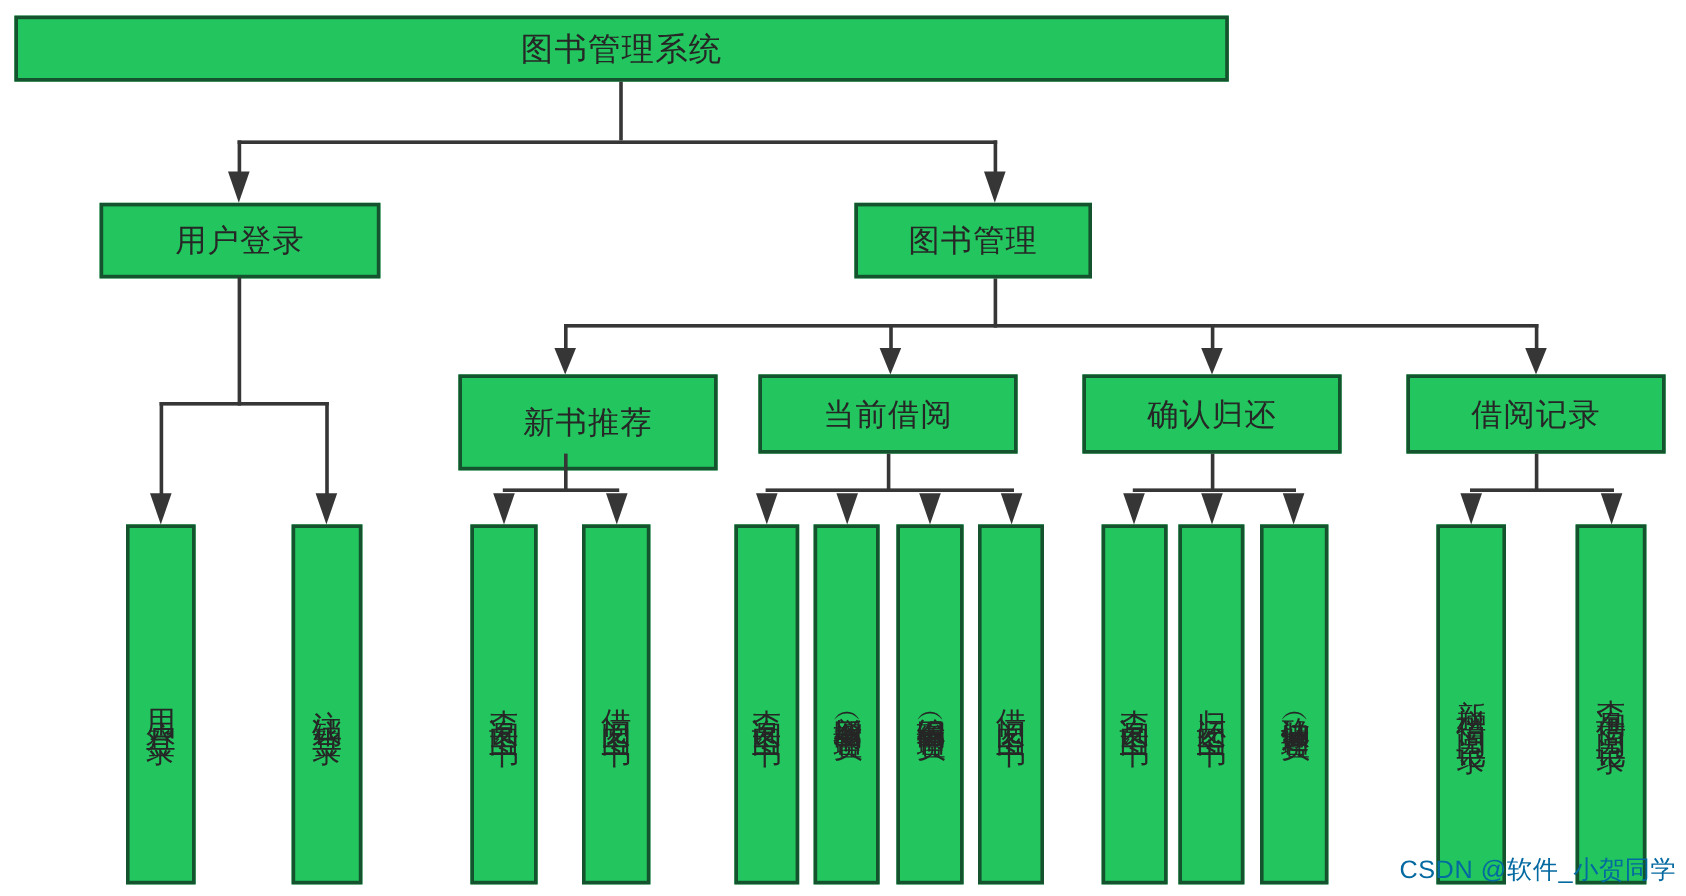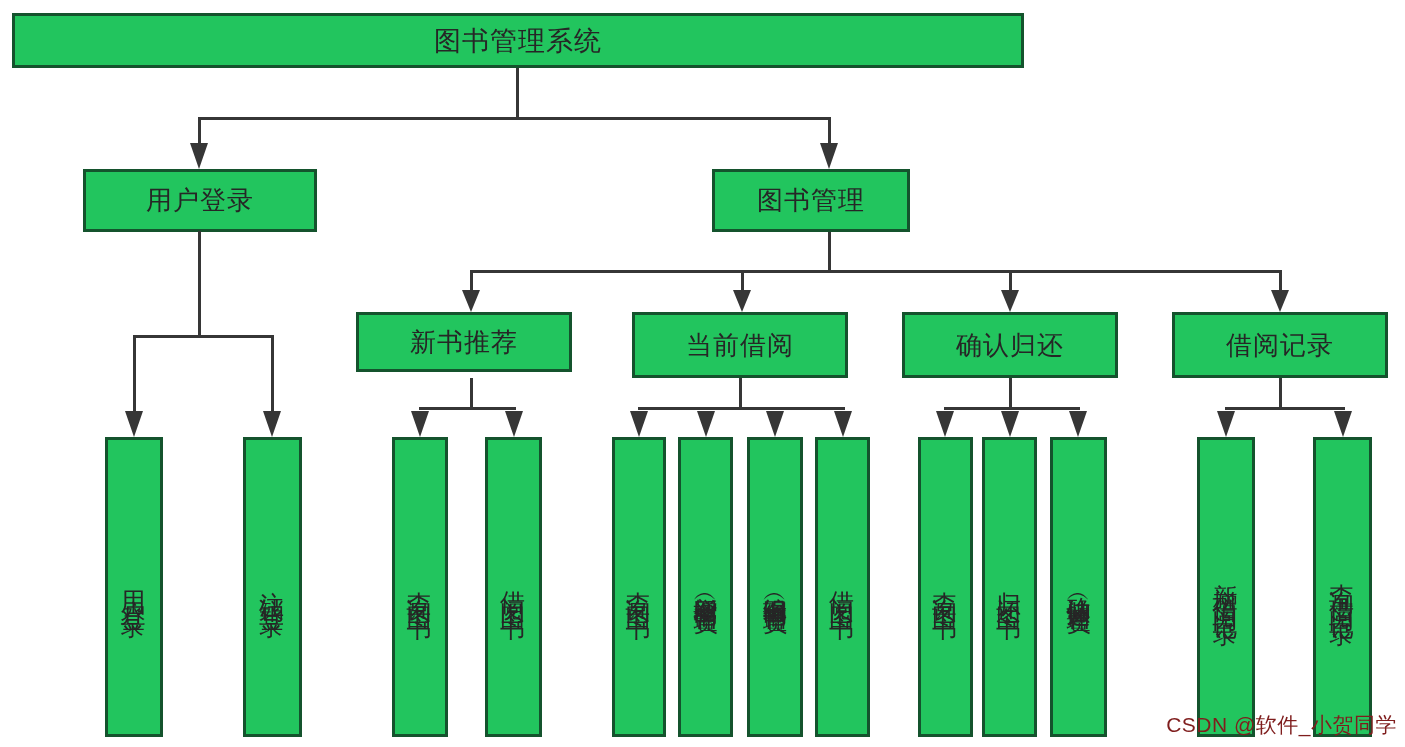--- a/index.html
+++ b/index.html
@@ -51,21 +51,21 @@
     border-left: 9px solid transparent;
     border-right: 9px solid transparent;
   }
   .arr26 { border-top: 26px solid #363636; }
   .arr22 { border-top: 22px solid #363636; }
   .watermark {
     position: absolute;
     right: 8px;
     bottom: 8px;
     font-size: 21px;
-    color: #7f1d1d;
+    color: #0369a1;
     letter-spacing: 0.5px;
     z-index: 5;
     white-space: nowrap;
   }
 </style>
 </head>
 <body>
 
 <div class="canvas">
 
@@ -74,21 +74,21 @@
   </div>
 
   <div class="box" style="left:83px;top:169px;width:234px;height:63px;">
     <span class="hlabel">用户登录</span>
   </div>
 
   <div class="box" style="left:712px;top:169px;width:198px;height:63px;">
     <span class="hlabel">图书管理</span>
   </div>
 
-  <div class="box" style="left:356px;top:312px;width:216px;height:60px;">
+  <div class="box" style="left:382px;top:312px;width:216px;height:80px;">
     <span class="hlabel">新书推荐</span>
   </div>
 
   <div class="box" style="left:632px;top:312px;width:216px;height:66px;">
     <span class="hlabel">当前借阅</span>
   </div>
 
   <div class="box" style="left:902px;top:312px;width:216px;height:66px;">
     <span class="hlabel">确认归还</span>
   </div>

